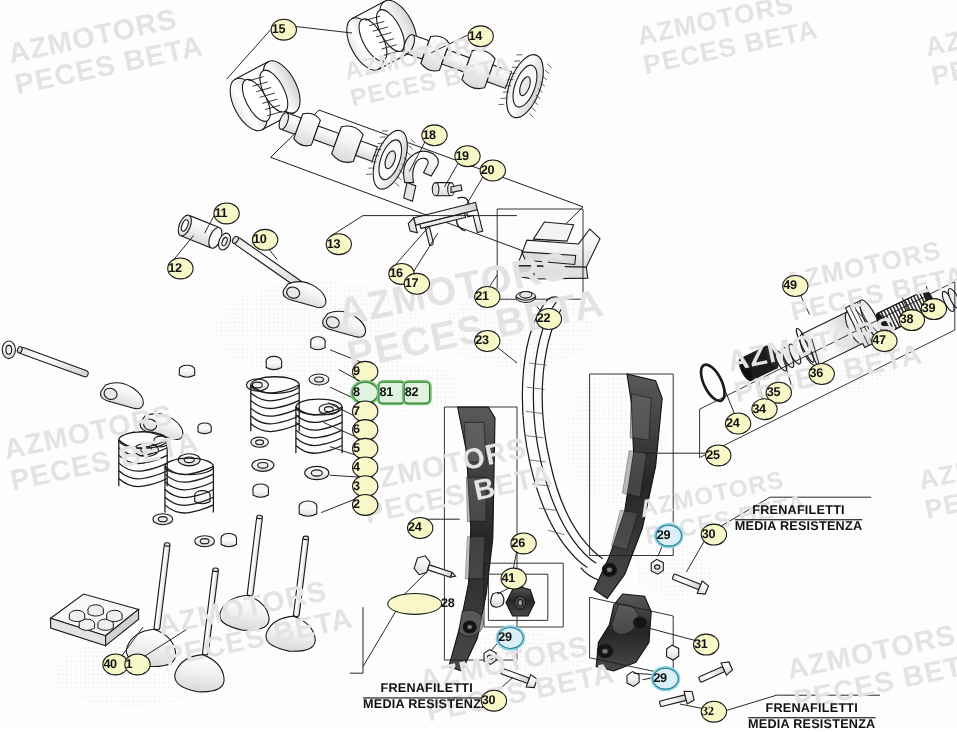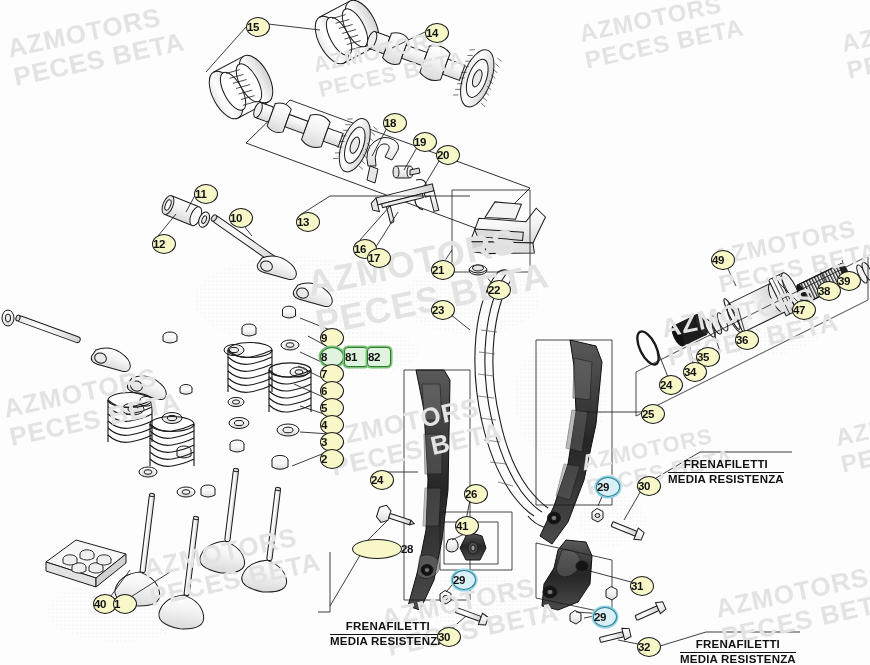--- a/index.html
+++ b/index.html
@@ -746,18 +746,18 @@
       </div>
       <div class="cal hl-y" style="left: 113px; top: 594px;">
         <span>1</span>
       </div>
       <div class="cal hl-c" style="left: 593px; top: 607px;">
         <span>29</span>
       </div>
       <div class="cal hl-y" style="left: 437px; top: 627px;">
         <span>30</span>
       </div>
-      <div class="cal hl-y" style="left: 637px; top: 637px;">
+      <div class="cal hl-y" style="left: 637px; top: 637px; font-family: Liberation Serif, serif;">
         <span>32</span>
       </div>
     </div>
 
 </div>
 
 </body></html>

